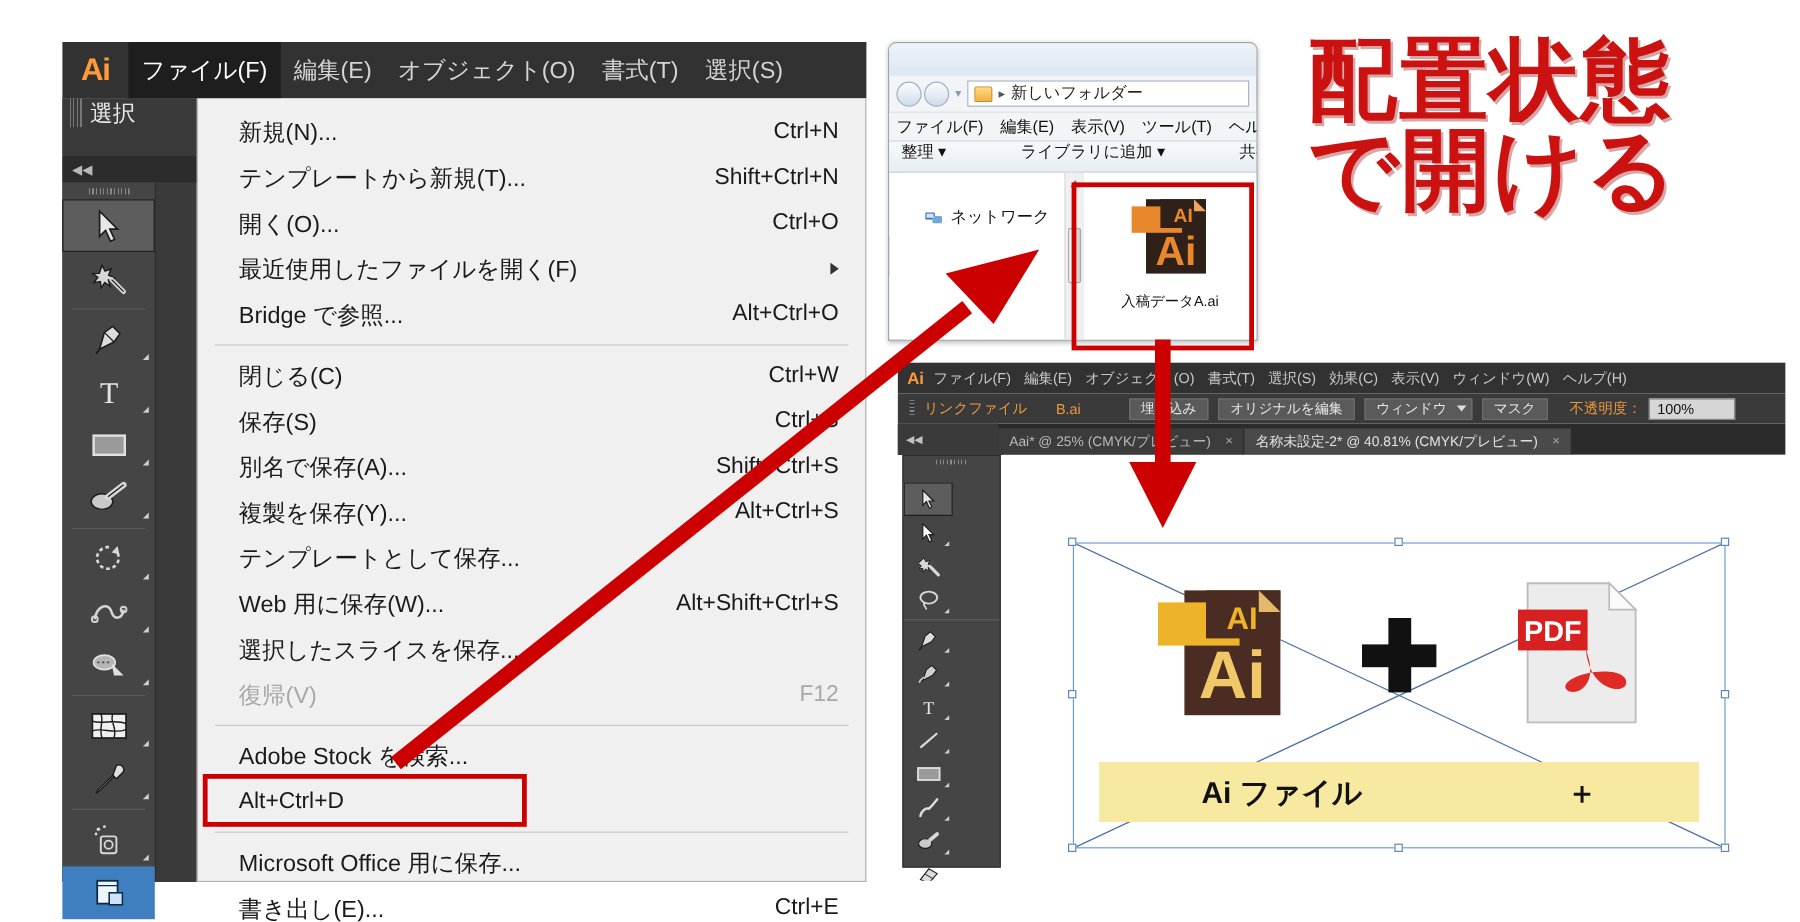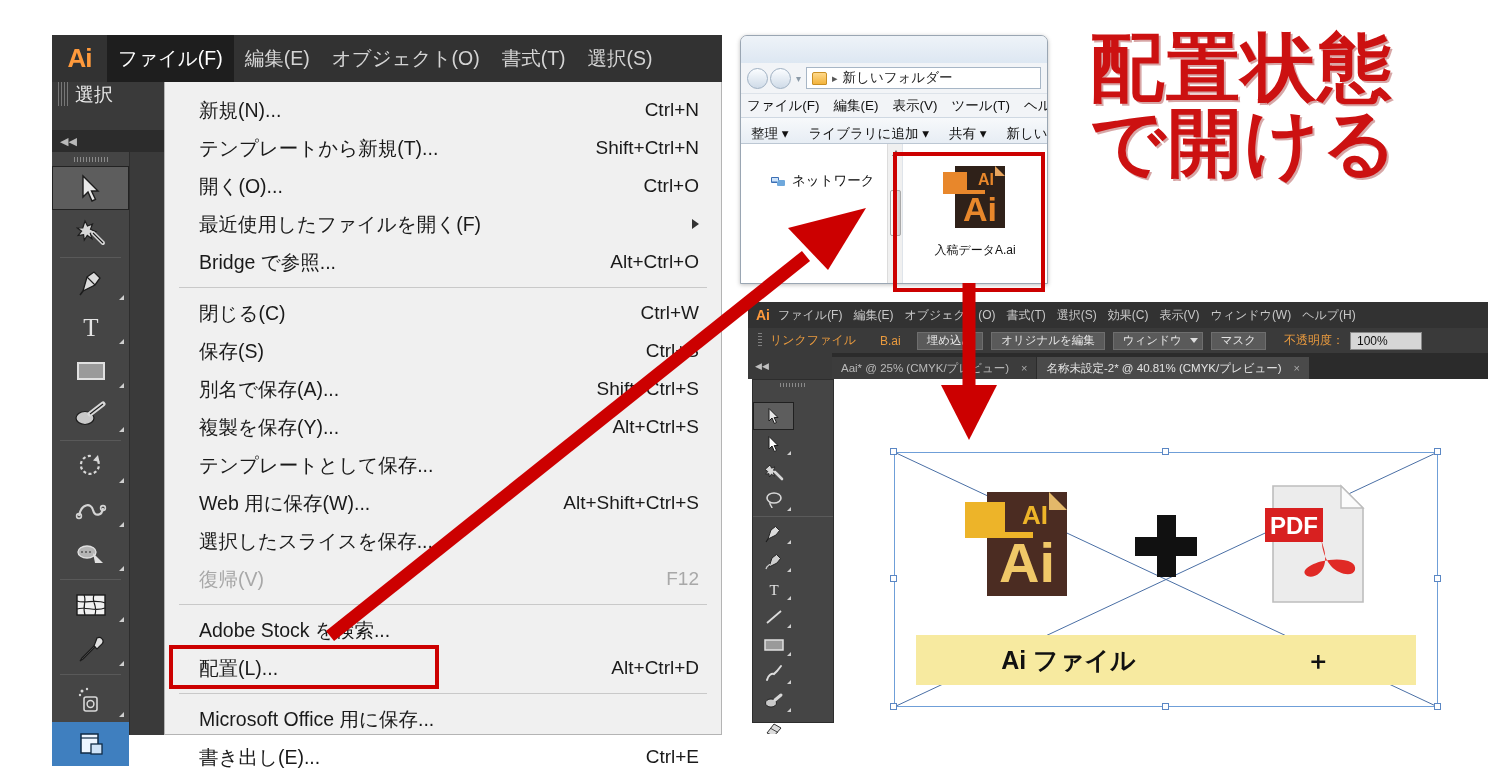--- a/index.html
+++ b/index.html
@@ -128,23 +128,23 @@
     border: 1px solid #c98f24; border-radius: 2px 2px 1px 1px;
   }
   .ex-addr-sep { color: #555; margin: 0 5px 0 1px; font-size: 11px; }
   .ex-menubar {
     height: 24px; display: flex; align-items: center;
     padding-left: 6px; border-top: 1px solid #dde3ea;
     background: #f2f4f7;
   }
   .ex-menubar span { font-size: 13.5px; color: #111; margin-right: 14px; white-space: nowrap; }
   .ex-toolbar {
-    height: 27px; display: flex; align-items: flex-end; padding-left: 10px;
+    height: 27px; display: flex; align-items: flex-start; padding-left: 10px;
     background: linear-gradient(to bottom, #f7f9fb, #e7edf4);
-    border-top: 1px solid #cfd8e2; border-bottom: 1px solid #bcc7d3;
+    border-top: 1px solid #cfd8e2; border-bottom: 1px solid #bcc7d3; gap: 42px;
   }
   .ex-toolbar span { font-size: 13.5px; color: #111; margin-right: 20px; white-space: nowrap; }
   .ex-body { position: absolute; left: 0; top: 108px; right: 0; bottom: 0; display: flex; background:#fff; }
   .ex-navpane {
     width: 150px; background: #ffffff; border-right: 1px solid #dfe4ea;
     padding: 28px 0 0 18px; position: relative; margin-left: 12px;
   }
   .ex-navitem { display: flex; align-items: center; font-size: 13.5px; color: #111; }
   .ex-net-ico { width: 15px; height: 13px; margin-right: 6px; position: relative; flex:none; }
   .ex-scroll {
@@ -194,21 +194,21 @@
   .aid-menu { color: #c8c8c8; font-size: 12px; margin-right: 11px; white-space: nowrap; }
   .aid-ctrlbar {
     position: absolute; left: 0; top: 26px; width: 740px; height: 25px;
     background: #3a3a3a; display: flex; align-items: center; padding-left: 10px;
   }
   .aid-ctrl-grip {
     width: 4px; height: 15px; margin-right: 8px;
     background: repeating-linear-gradient(to bottom, #808080 0 1px, transparent 1px 3px);
   }
   .aid-orange { color: #e99a3e; font-size: 12px; margin-right: 24px; white-space: nowrap; }
-  .aid-orange.small { margin-right: 16px; }
+  .aid-orange.small { margin-right: 40px; }
   .aid-btn {
     height: 18px; background: #5a5a5a; border: 1px solid #6e6e6e; color: #e6e6e6;
     font-size: 11.5px; display: inline-flex; align-items: center; padding: 0 9px;
     margin-right: 8px; white-space: nowrap;
   }
   .aid-btn.dd { padding-right: 4px; }
   .aid-dd-arrow {
     margin-left: 8px; width: 0; height: 0;
     border-left: 4px solid transparent; border-right: 4px solid transparent; border-top: 5px solid #ddd;
   }
@@ -474,21 +474,20 @@
         <span class="label">復帰(V)</span>
         <span class="accel">F12</span>
       </div>
       <div class="mi-sep"></div>
 
       <div class="mi">
         <span class="label">Adobe Stock を検索...</span>
         <span class="accel"></span>
       </div>
       <div class="mi" style="position:relative;">
-        <span class="label">配置(L)...</span>
         <span class="accel">Alt+Ctrl+D</span>
         <span id="place-box"></span>
       </div>
       <div class="mi-sep"></div>
 
       <div class="mi">
         <span class="label">Microsoft Office 用に保存...</span>
         <span class="accel"></span>
       </div>
       <div class="mi">

